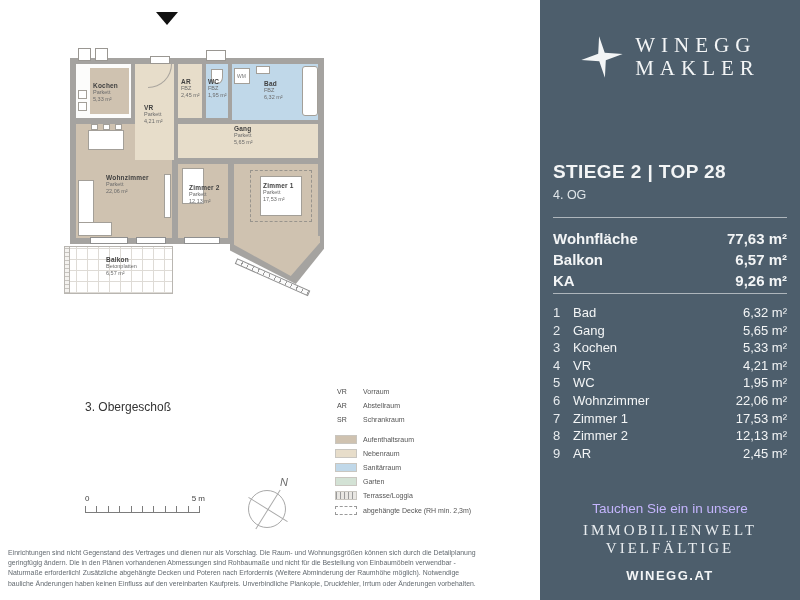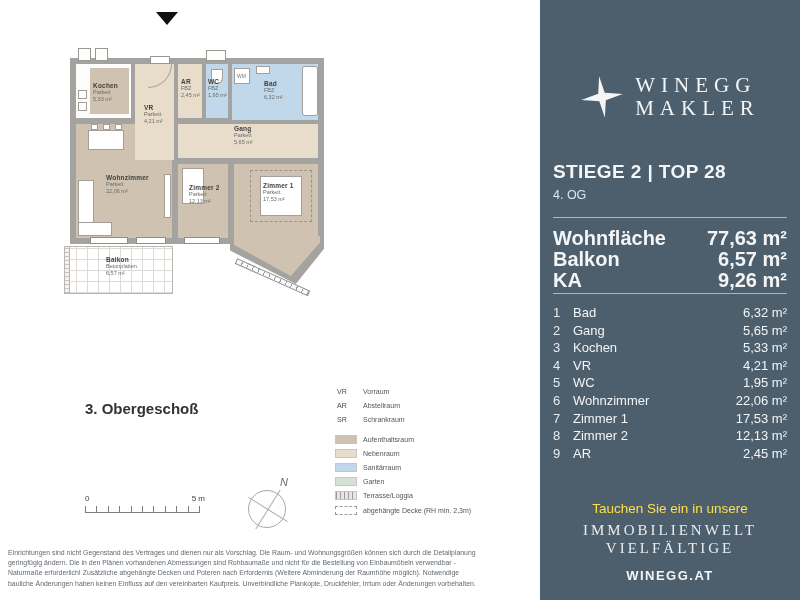--- a/index.html
+++ b/index.html
@@ -34,21 +34,21 @@
   .furn { position:absolute; background:#ffffff; border:1px solid #a39f98; }
   .dashed-ceiling { position:absolute; border:1px dashed #98948d; background:transparent; }
   .arc { position:absolute; border:none; border-right:1px solid #aaa59e; border-bottom:1px solid #aaa59e;
     border-radius:0 0 100% 0; }
   .rlabel { position:absolute; color:#3f3f3f; line-height:7px; }
   .rname { font-size:6.5px; font-weight:bold; letter-spacing:.2px; }
   .rsub  { font-size:5.5px; color:#6b6b6b; font-weight:400; }
   .wm-label { position:absolute; font-size:5px; color:#777; }
 
   
-  .floor-label { position:absolute; left:85px; top:400px; font-size:15px; font-weight:bold; color:#333; }
+  .floor-label { position:absolute; left:85px; top:400px; font-size:12px; font-weight:normal; color:#333; }
   .legend { position:absolute; left:335px; top:386px; width:210px; }
   .lg-row { position:relative; height:14.2px; font-size:7px; color:#555; }
   .lg-abbr { position:absolute; left:2px; top:2px; width:24px; color:#4a4a4a; }
   .lg-text { position:absolute; left:28px; top:2px; }
   .lg-gap { height:5px; }
   .sw { position:absolute; left:0; top:1px; width:22px; height:9px; border:1px solid #c9c6c0; }
   .sw-hatch { background:repeating-linear-gradient(90deg,#9a9a9a 0 1px,#e9e7e3 1px 4px),
               repeating-linear-gradient(0deg,#b5b3af 0 1px,transparent 1px 4px); }
   .sw-dashed { background:#fff; border:1px dashed #9a9a9a; }
   .scalebar { position:absolute; left:85px; top:494px; width:120px; }
@@ -63,39 +63,39 @@
   .cl1 { transform:rotate(32deg); }
   .cl2 { transform:rotate(-58deg); }
   .compass-n { position:absolute; left:34px; top:0; font-size:11px; font-style:italic; color:#6b6b6b; }
 
   
   .disclaimer { position:absolute; left:8px; top:548px; width:528px; font-size:6.9px;
     line-height:10.2px; color:#62696f; }
 
   
   .sidebar { position:absolute; left:540px; top:0; width:260px; height:600px; background:#4d5e6c; color:#f3f5f6; }
-  .brand { position:absolute; top:34px; left:0; right:0; display:flex; justify-content:center; align-items:center; gap:11px;margin-top:40px; }
+  .brand { position:absolute; top:34px; left:0; right:0; display:flex; justify-content:center; align-items:center; gap:11px; }
   .brand svg { width:44px; height:44px; }
   .brand-text { font-family:"Liberation Serif", serif; font-size:21px; letter-spacing:6px;
     line-height:23px; color:#f3f5f6; }
   .address { position:absolute; top:108px; left:0; right:0; text-align:center; font-size:12.5px;
     line-height:19px; color:#e7ebee; }
   .unit-title { position:absolute; left:13px; top:161px; font-size:19px; font-weight:bold; letter-spacing:.4px; }
   .unit-floor { position:absolute; left:13px; top:188px; font-size:12.5px; color:#e0e6ea; }
   .sb-divider { position:absolute; left:13px; width:234px; height:1px; background:rgba(255,255,255,.55); }
   .d1 { top:217px; } .d2 { top:293px; }
   .summary { position:absolute; left:13px; top:228px; width:234px; }
-  .sum-row { display:flex; justify-content:space-between; font-size:20px; font-weight:bold; line-height:21px; }
+  .sum-row { display:flex; justify-content:space-between; font-size:15px; font-weight:bold; line-height:21px; }
   .roomlist { position:absolute; left:13px; top:304px; width:234px; }
   .rl-row { display:flex; font-size:13px; line-height:17.6px; }
   .rl-num { width:20px; color:#e7ebee; }
   .rl-name { flex:1; }
   .rl-val { text-align:right; }
   .promo { position:absolute; top:501px; left:0; right:0; text-align:center; }
-  .promo-intro { font-size:13.5px; color:#fde047; margin-bottom:5px; }
+  .promo-intro { font-size:13.5px; color:#c4b5fd; margin-bottom:5px; }
   .promo-serif { font-family:"Liberation Serif", serif; font-size:15px; letter-spacing:3px;
     line-height:18px; color:#e9edf0; }
   .promo-site { margin-top:11px; font-size:13px; font-weight:bold; letter-spacing:1.5px; color:#f3f5f6; }
 </style>
 </head>
 <body>
 
 <div class="page">
 
   <div class="plan">

